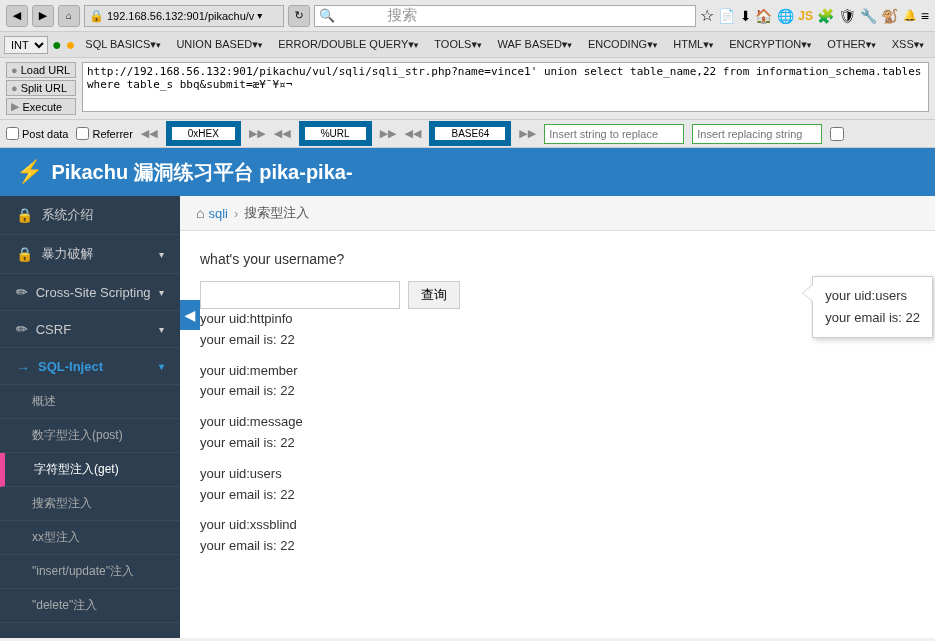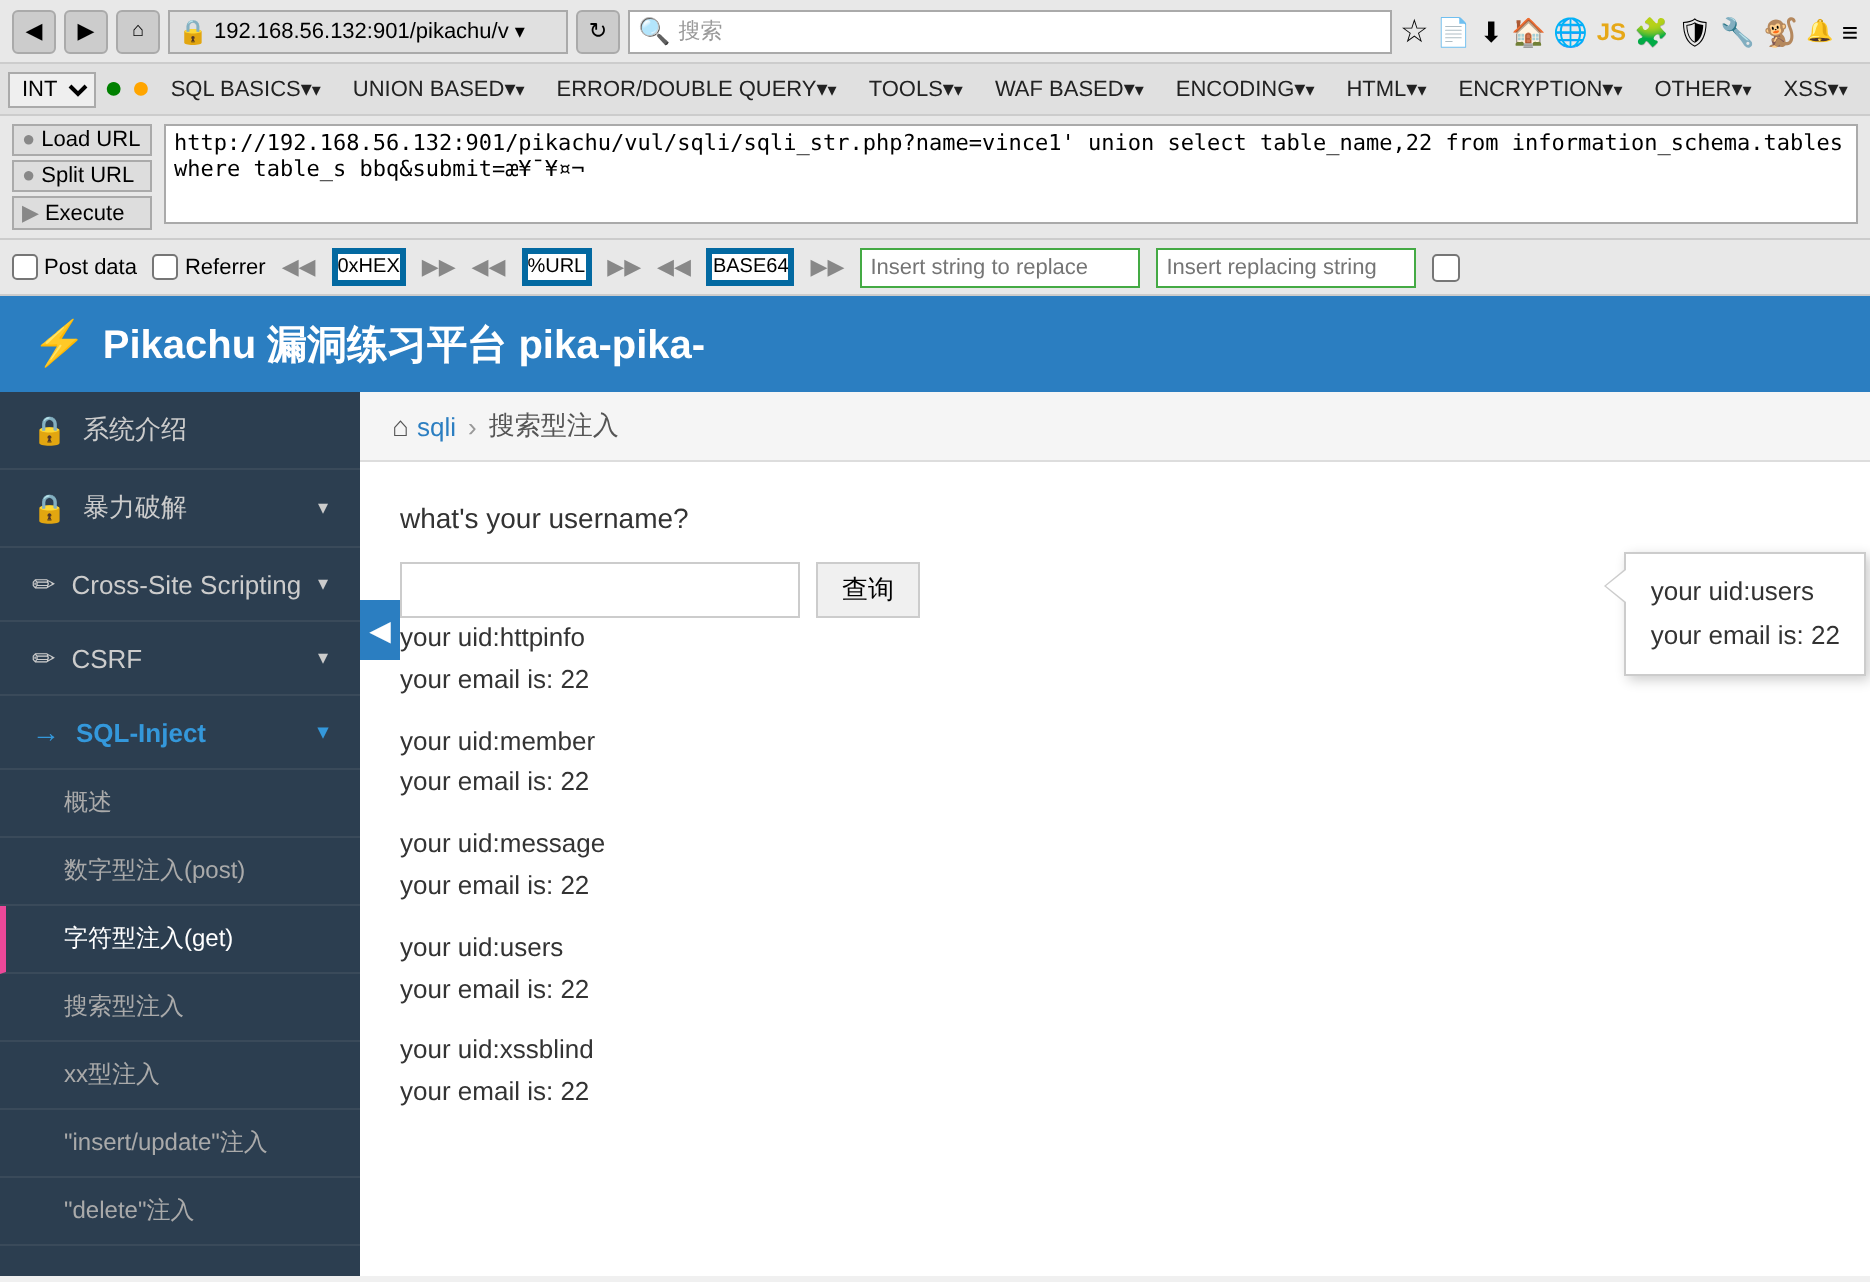--- a/index.html
+++ b/index.html
@@ -98,23 +98,23 @@
       padding: 0 6px;
       gap: 8px;
       border-bottom: 1px solid #ccc;
       font-size: 11px;
     }
     .checkbox-group {
       display: flex; align-items: center; gap: 3px; justify-content: center;
     }
     .hex-btn {
       background: #fff;
-      border: 3px solid #0369a1;
+      border: 6px solid #0369a1;
       font-size: 10px;
-      padding: 1px 0;
+      padding: 1px 16px;
       cursor: pointer;
     }
     .replace-input {
       height: 20px;
       border: 1px solid #4a4;
       font-size: 11px;
       padding: 0 4px;
       width: 140px;
       color: #888;
     }
@@ -175,21 +175,21 @@
     .sidebar-item.sql-inject { color: #3498db; font-weight: bold; }
     .sub-item {
       padding: 8px 16px 8px 32px;
       cursor: pointer;
       color: #aaa;
       font-size: 12px;
       border-bottom: 1px solid #3a4a5a;
     }
     .sub-item.selected {
       color: white;
-      border-left: 3px solid #ec4899;
+      border-left: 5px solid #ec4899;
       padding-left: 29px;
     }
 
     
     .content-area {
       flex: 1;
       background: white;
       padding-top: 48px;
       overflow-y: auto;
       height: 490px;
@@ -298,21 +298,21 @@
     <div class="nav-btn">▶</div>
     <div class="nav-btn" style="font-size:10px;">⌂</div>
     <div style="display:flex;align-items:center;background:#e0e0e0;border:1px solid #aaa;height:22px;padding:0 4px;gap:3px;width:200px;">
       <span style="font-size:12px;">🔒</span>
       <span style="font-size:11px;text-align:right;">192.168.56.132:901/pikachu/v</span>
       <span style="font-size:10px;">▾</span>
     </div>
     <div class="nav-btn">↻</div>
     <div style="display:flex;align-items:center;background:white;border:1px solid #aaa;height:22px;padding:0 4px;flex:1;gap:4px;">
       <span>🔍</span>
-      <span style="font-size:11px;color:#999;">搜索</span>
+      <span style="font-size:15px;color:#999;margin-left:48px;">搜索</span>
     </div>
     <span style="font-size:16px;">☆</span>
     <span style="font-size:14px;">📄</span>
     <span style="font-size:14px;">⬇</span>
     <span style="font-size:14px;">🏠</span>
     <span style="font-size:14px;">🌐</span>
     <span style="font-size:12px;font-weight:bold;color:#e6a817;">JS</span>
     <span style="font-size:14px;">🧩</span>
     <span style="font-size:14px;">🛡</span>
     <span style="font-size:14px;">🔧</span>

